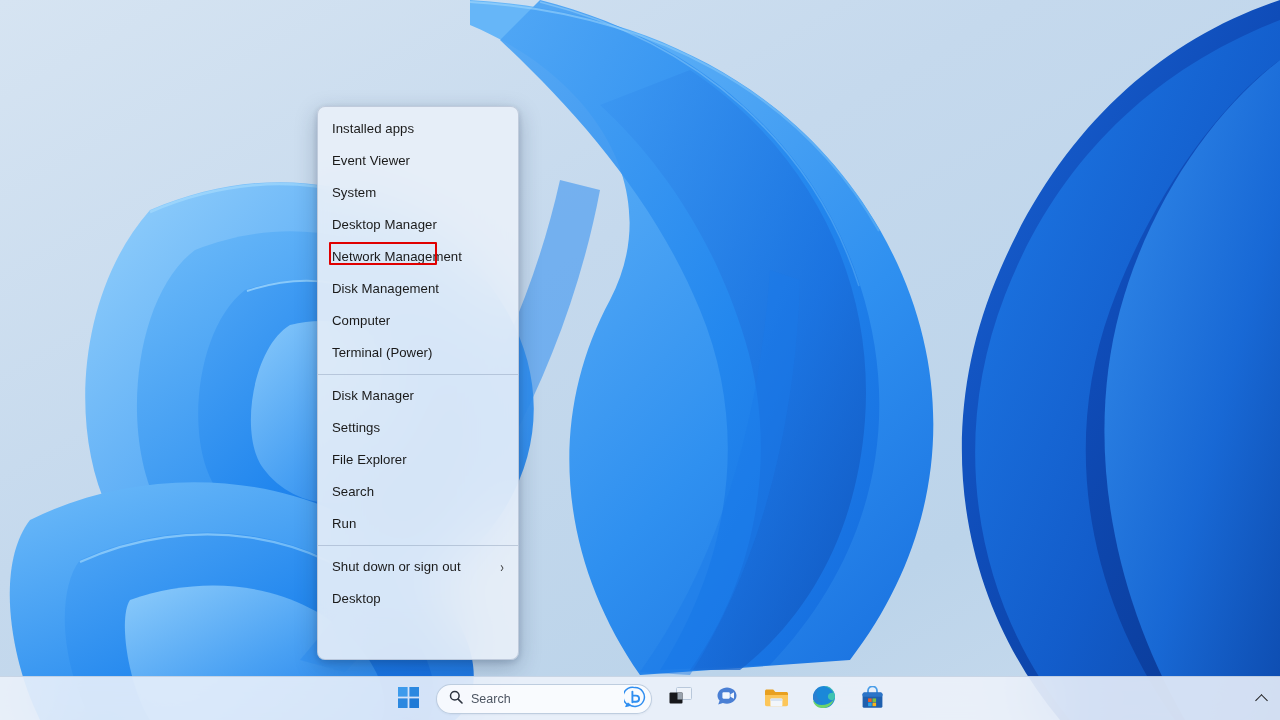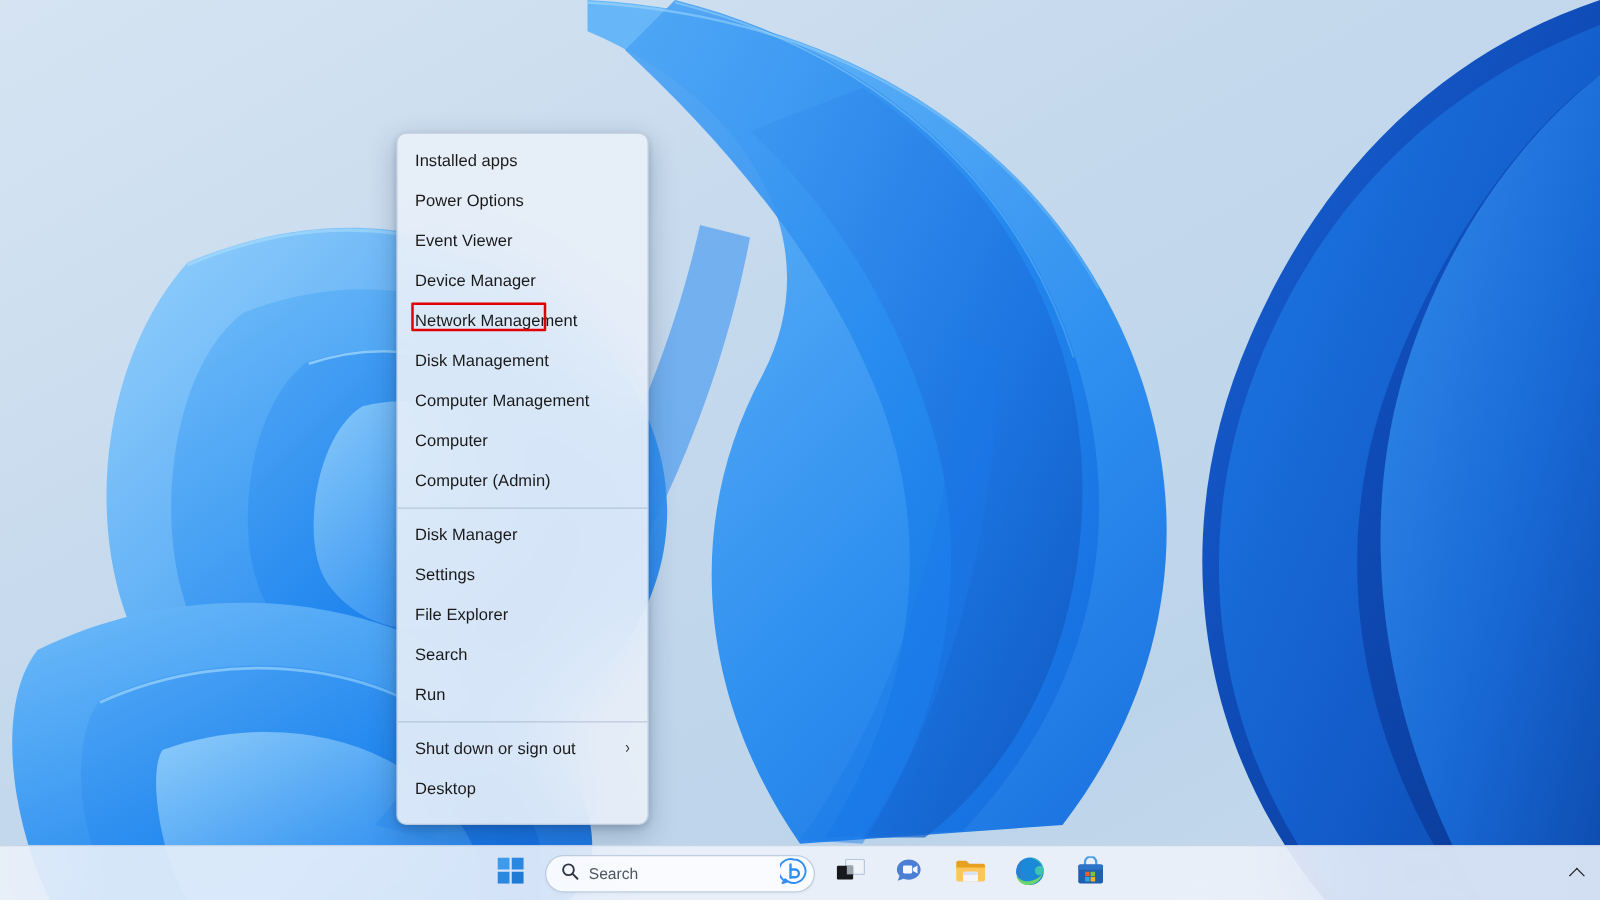--- a/index.html
+++ b/index.html
@@ -223,42 +223,39 @@
     <path d="M300,660 C420,520 520,360 560,180 L600,190 C565,375 470,540 345,672 Z" fill="#2f8ef0" opacity="0.55"></path>
     <path d="M640,672 C720,560 760,420 770,270 L800,280 C795,430 760,565 690,675 Z" fill="#1a7ae8" opacity="0.45"></path>
   </svg>
 
   <div id="winx-menu">
 
     <div class="menu-item">
       <span class="mi-label">Installed apps</span>
     </div>
     <div class="menu-item">
-      <span class="mi-label">Power Options</span>
-    </div>
-    <div class="menu-item">
       <span class="mi-label">Event Viewer</span>
     </div>
     <div class="menu-item">
-      <span class="mi-label">Device Manager</span>
+      <span class="mi-label">System</span>
+    </div>
+    <div class="menu-item">
+      <span class="mi-label">Desktop Manager</span>
     </div>
     <div class="menu-item">
       <span class="mi-label">Network Management</span>
     </div>
     <div class="menu-item">
       <span class="mi-label">Disk Management</span>
     </div>
     <div class="menu-item">
-      <span class="mi-label">Computer Management</span>
-    </div>
-    <div class="menu-item">
       <span class="mi-label">Computer</span>
     </div>
     <div class="menu-item">
-      <span class="mi-label">Computer (Admin)</span>
+      <span class="mi-label">Terminal (Power)</span>
     </div>
 
     <div class="menu-sep"></div>
 
     <div class="menu-item">
       <span class="mi-label">Disk Manager</span>
     </div>
     <div class="menu-item">
       <span class="mi-label">Settings</span>
     </div>

